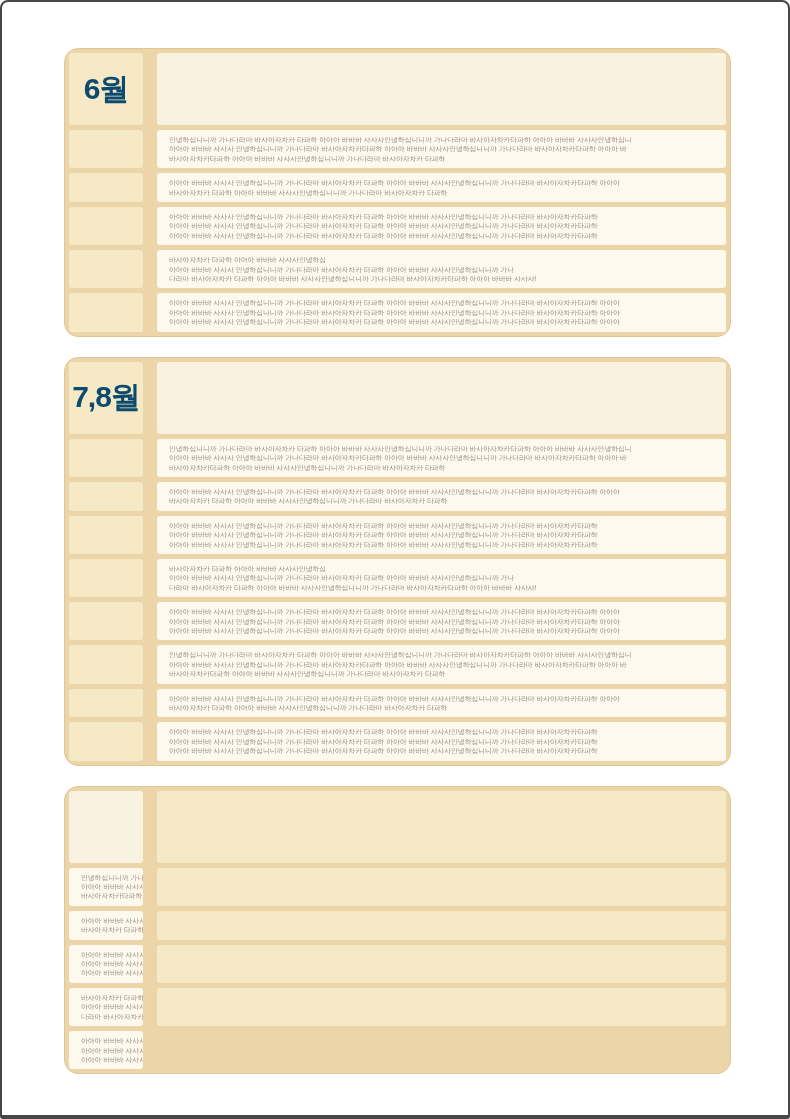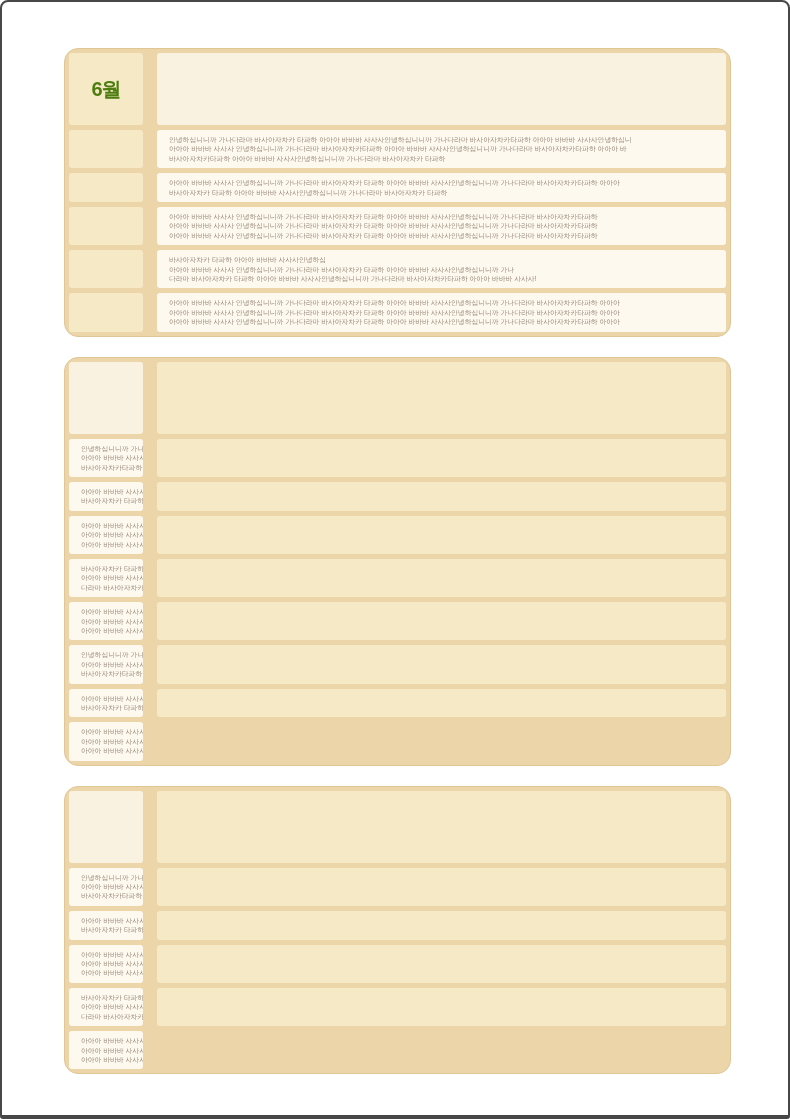--- a/index.html
+++ b/index.html
@@ -36,22 +36,22 @@
     border-radius:3px;
     box-sizing:border-box;
   }
   .left-cell{
     background:#f6e9c6;
   }
   .month-cell{
     background:#f6e9c6;
     height:72px;
     display:flex;align-items:center;justify-content:center;
-    color:#4d7c0f;
-    font-size:20px;
+    color:#0c4a6e;
+    font-size:30px;
     font-weight:800;
     letter-spacing:-1px;
   }
   .header-body{
     background:#f9f2e0;
     height:72px;
   }
   .content-cell{
     background:#fdf9ee;
     color:#97897a;
@@ -94,20 +94,21 @@
 
       <div class="cell left-cell"></div>
       <div class="cell content-cell">아아아 바바바 사사사 안녕하십니니까 가나다라마 바사아자차카 타파하 아아아 바바바 사사사안녕하십니니까 가나다라마 바사아자차카타파하 아아아
 아아아 바바바 사사사 안녕하십니니까 가나다라마 바사아자차카 타파하 아아아 바바바 사사사안녕하십니니까 가나다라마 바사아자차카타파하 아아아
 아아아 바바바 사사사 안녕하십니니까 가나다라마 바사아자차카 타파하 아아아 바바바 사사사안녕하십니니까 가나다라마 바사아자차카타파하 아아아</div>
     </div>
   </div>
 
   <div class="card">
     <div class="grid">
+      <div class="cell month-cell">7,8월</div>
       <div class="cell header-body"></div>
 
       <div class="cell left-cell"></div>
       <div class="cell content-cell">안녕하십니니까 가나다라마 바사아자차카 타파하 아아아 바바바 사사사안녕하십니니까 가나다라마 바사아자차카타파하 아아아 바바바 사사사안녕하십니
 아아아 바바바 사사사 안녕하십니니까 가나다라마 바사아자차카타파하 아아아 바바바 사사사안녕하십니니까 가나다라마 바사아자차카타파하 아아아 바
 바사아자차카타파하 아아아 바바바 사사사안녕하십니니까 가나다라마 바사아자차카 타파하</div>
 
       <div class="cell left-cell"></div>
       <div class="cell content-cell">아아아 바바바 사사사 안녕하십니니까 가나다라마 바사아자차카 타파하 아아아 바바바 사사사안녕하십니니까 가나다라마 바사아자차카타파하 아아아
 바사아자차카 타파하 아아아 바바바 사사사안녕하십니니까 가나다라마 바사아자차카 타파하</div>

